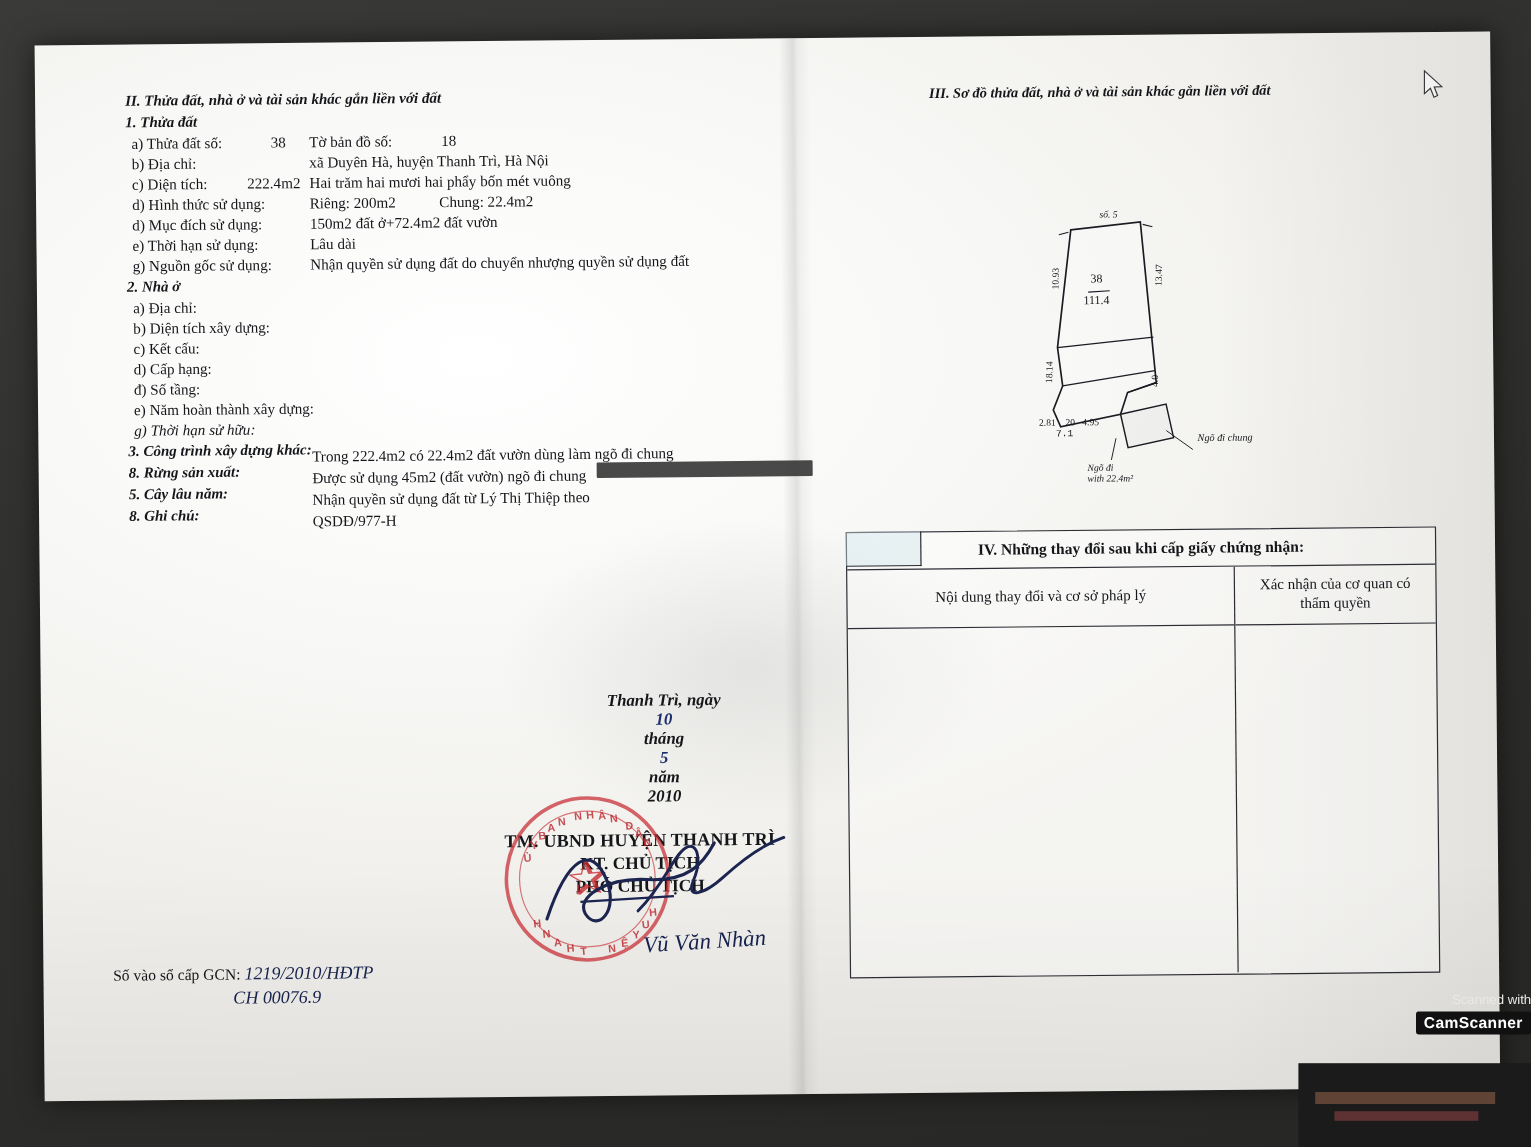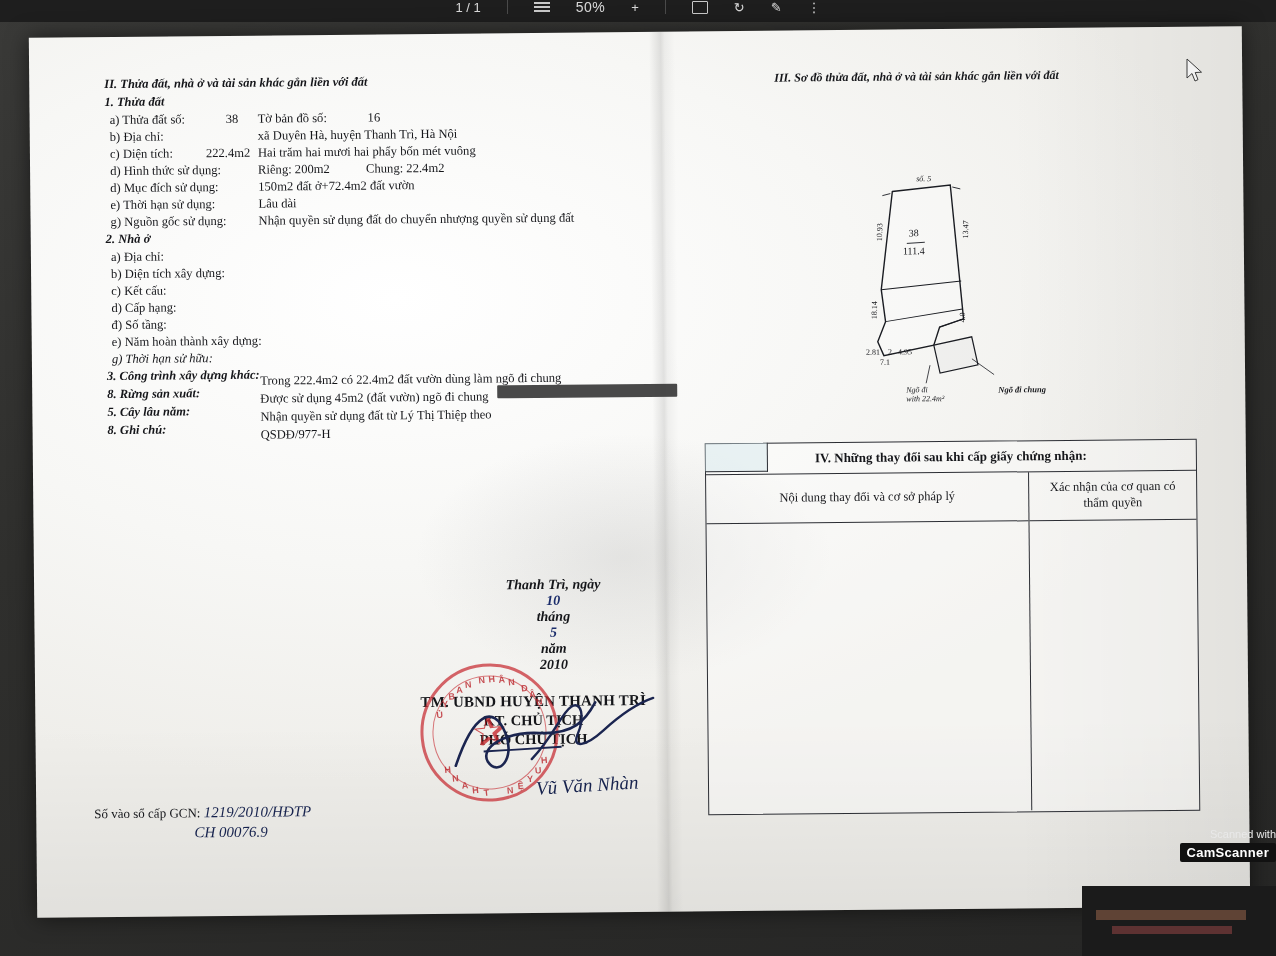--- a/index.html
+++ b/index.html
@@ -341,58 +341,38 @@
     width: 120px; height: 8px;
     background: #7a3c3c;
     opacity: .7;
   }
 </style>
 </head>
 <body>
 
 <div id="viewer">
 
-  <div id="toolbar">
-    <span class="tb-item">1 / 1</span>
-    <span class="tb-sep"></span>
-    <span class="tb-item">
-      <span class="tb-lines">
-          <i></i>
-          <i></i>
-          <i></i>
-        </span>
-    </span>
-    <span class="tb-item tb-zoom">50%</span>
-    <span class="tb-item">+</span>
-    <span class="tb-sep"></span>
-    <span class="tb-item">
-        <span class="tb-box"></span>
-      </span>
-    <span class="tb-item">↻</span>
-    <span class="tb-item">✎</span>
-    <span class="tb-item">⋮</span>
-  </div>
 
   <div id="paper-wrap">
     <div id="paper">
 
       <div class="shade fold"></div>
       <div class="shade botgrad"></div>
       <div class="shade rightgrad"></div>
       <div class="shade smudge"></div>
 
       <div id="doc">
 
         <div class="t sec-head" style="left:75px; top:40px;">II. Thửa đất, nhà ở và tài sản khác gắn liền với đất</div>
         <div class="t sec-head" style="left:75px; top:58px;">1. Thửa đất</div>
 
         <div class="t lbl" style="left:80px; top:76px;">a) Thửa đất số:</div>
         <div class="t val" style="left:196px; top:76px;">38</div>
         <div class="t lbl" style="left:228px; top:76px;">Tờ bản đồ số:</div>
-        <div class="t val" style="left:338px; top:76px;">16</div>
+        <div class="t val" style="left:338px; top:76px;">18</div>
 
         <div class="t lbl" style="left:80px; top:93px;">b) Địa chỉ:</div>
         <div class="t val" style="left:228px; top:93px;">xã Duyên Hà, huyện Thanh Trì, Hà Nội</div>
 
         <div class="t lbl" style="left:80px; top:110px;">c) Diện tích:</div>
         <div class="t val" style="left:176px; top:110px;">222.4m2</div>
         <div class="t val" style="left:228px; top:110px;">Hai trăm hai mươi hai phẩy bốn mét vuông</div>
 
         <div class="t lbl" style="left:80px; top:127px;">d) Hình thức sử dụng:</div>
         <div class="t val" style="left:228px; top:127px;">Riêng: 200m2</div>
@@ -449,25 +429,25 @@
             <path d="M150 190 L172 206" stroke="#1a1c22" stroke-width="0.8"></path>
           </svg>
           <div class="t" style="left:96px; top:5px; font-size:8px; font-style:italic;">số. 5</div>
           <div class="t" style="left:88px; top:58px; font-size:10px;">38</div>
           <div class="t" style="left:82px; top:76px; font-size:10px;">111.4</div>
           <div class="t" style="left:50px; top:58px; font-size:8px; transform:rotate(-88deg);">10.93</div>
           <div class="t" style="left:136px; top:56px; font-size:8px; transform:rotate(-88deg);">13.47</div>
           <div class="t" style="left:44px; top:136px; font-size:8px; transform:rotate(-88deg);">18.14</div>
           <div class="t" style="left:136px; top:144px; font-size:8px; transform:rotate(-88deg);">4.0</div>
           <div class="t" style="left:44px; top:178px; font-size:8px;">2.81</div>
-          <div class="t" style="left:66px; top:178px; font-size:8px;">2   4.95</div>
-          <div class="t" style="left:58px; top:188px; font-size:8px;">7.1</div>
+          <div class="t" style="left:66px; top:178px; font-size:8px;">20   4.95</div>
+          <div class="t" style="left:58px; top:188px; font-size:8px;font-family:Liberation Mono, monospace;">7.1</div>
           <div class="t" style="left:84px; top:216px; font-size:8px; font-style:italic; white-space:pre;">Ngõ đi
 with 22.4m²</div>
-          <div class="t" style="left:176px; top:216px; font-size:8.5px; font-style:italic;font-weight:bold;">Ngõ đi chung</div>
+          <div class="t" style="left:176px; top:191px; font-size:8.5px; font-style:italic;">Ngõ đi chung</div>
         </div>
 
         <div id="sec4">
           <div class="hdr">IV. Những thay đổi sau khi cấp giấy chứng nhận:</div>
           <div class="cols">
             <div class="c1">
               <div class="colhdr">Nội dung thay đổi và cơ sở pháp lý</div>
             </div>
             <div class="c2">
               <div class="colhdr">Xác nhận của cơ quan có thẩm quyền</div>

